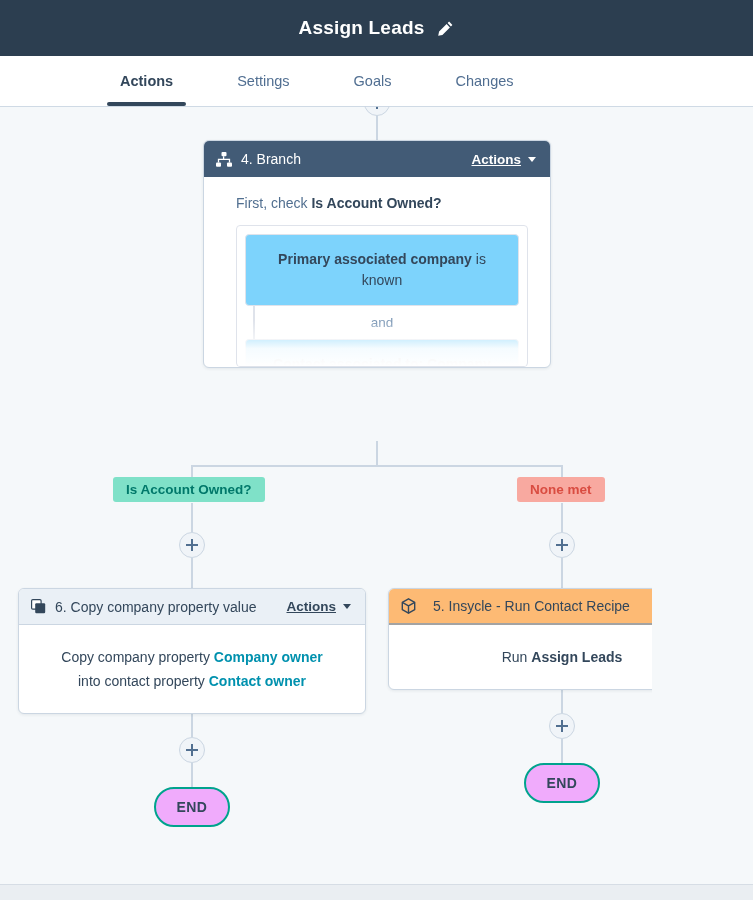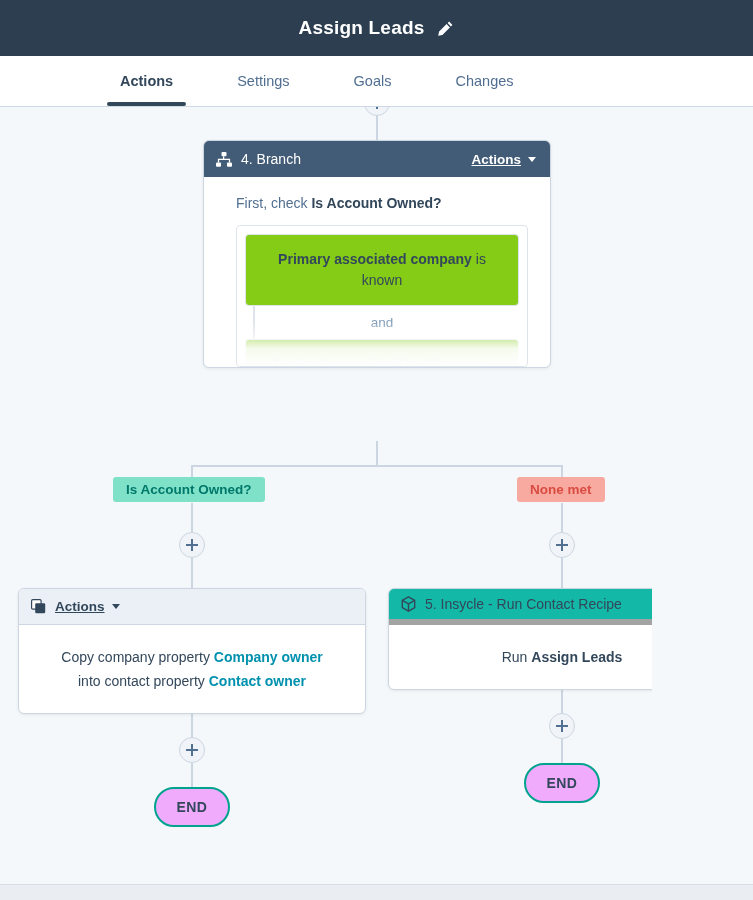--- a/index.html
+++ b/index.html
@@ -80,21 +80,21 @@
     box-shadow: 0 1px 3px rgba(45,62,80,.09);
     overflow: hidden; z-index: 5;
   }
   .card-head {
     display: flex; align-items: center; height: 36px;
     padding: 0 14px 0 12px; font-size: 14px;
   }
   .card-head .step-name { flex: 1; white-space: nowrap; overflow: hidden; }
   .head-dark { background: #425b76; color: #ffffff; }
   .head-blue { background: #eaf0f6; color: #33475b; border-bottom: 1px solid #cbd6e2; }
-  .head-cream{ background: #14b8a6; color: #33475b; border-bottom: 6px solid #a3a3a3; }
+  .head-cream{ background: #fdba74; color: #33475b; border-bottom: 2px solid #a3a3a3; gap: 8px; }
   .head-icon { display: inline-flex; align-items: center; margin-right: 9px; }
   .actions-link {
     font-size: 13.5px; font-weight: bold; cursor: pointer;
     display: inline-flex; align-items: center; white-space: nowrap;
   }
   .actions-link .lbl { text-decoration: underline; }
   .caret {
     width: 0; height: 0; margin-left: 7px;
     border-left: 4px solid transparent; border-right: 4px solid transparent;
     border-top: 5px solid currentColor;
@@ -107,21 +107,21 @@
   .branch-lead {
     font-size: 14px; color: #516f90; margin-bottom: 14px;
   }
   .branch-lead b { color: #33475b; font-weight: bold; }
   .cond-wrap {
     position: relative;
     border: 1px solid #dfe3eb; border-radius: 4px;
     padding: 8px 8px 0 8px; height: 142px; overflow: hidden;
   }
   .cond-box {
-    border: 1px solid #dfe3eb; border-radius: 4px; background: #84cc16;
+    border: 1px solid #dfe3eb; border-radius: 4px; background: #7dd3fc;
     padding: 14px 16px; text-align: center;
     font-size: 14px; color: #33475b; line-height: 1.5;
   }
   .cond-box b { font-weight: bold; }
   .cond-and {
     text-align: center; font-size: 13.5px; color: #7c98b6;
     padding: 9px 0; position: relative;
   }
   .cond-and::before {
     content: ""; position: absolute; left: 8px; top: 0; bottom: 0;
@@ -245,20 +245,21 @@
     <div class="vline" style="left:561px; top:452px; height:30px;"></div>
 
     <div class="card" style="left:18px; top:482px; width:348px;">
       <div class="card-head head-blue">
         <span class="head-icon">
           <svg width="15" height="15" viewBox="0 0 15 15" aria-hidden="true">
             <rect x="0.6" y="0.6" width="9.5" height="9.5" rx="1.2" fill="#ffffff" stroke="#33475b" stroke-width="1.2"></rect>
             <rect x="4.2" y="4.2" width="10" height="10" rx="1.2" fill="#33475b"></rect>
           </svg>
         </span>
+        <span class="step-name">6. Copy company property value</span>
         <span class="actions-link">
           <span class="lbl">Actions</span>
             <span class="caret"></span>
         </span>
       </div>
       <div class="act-body">
         <span>Copy company property </span><span class="teal">Company owner</span><br>
         <span>into contact property </span><span class="teal">Contact owner</span>
       </div>
     </div>

